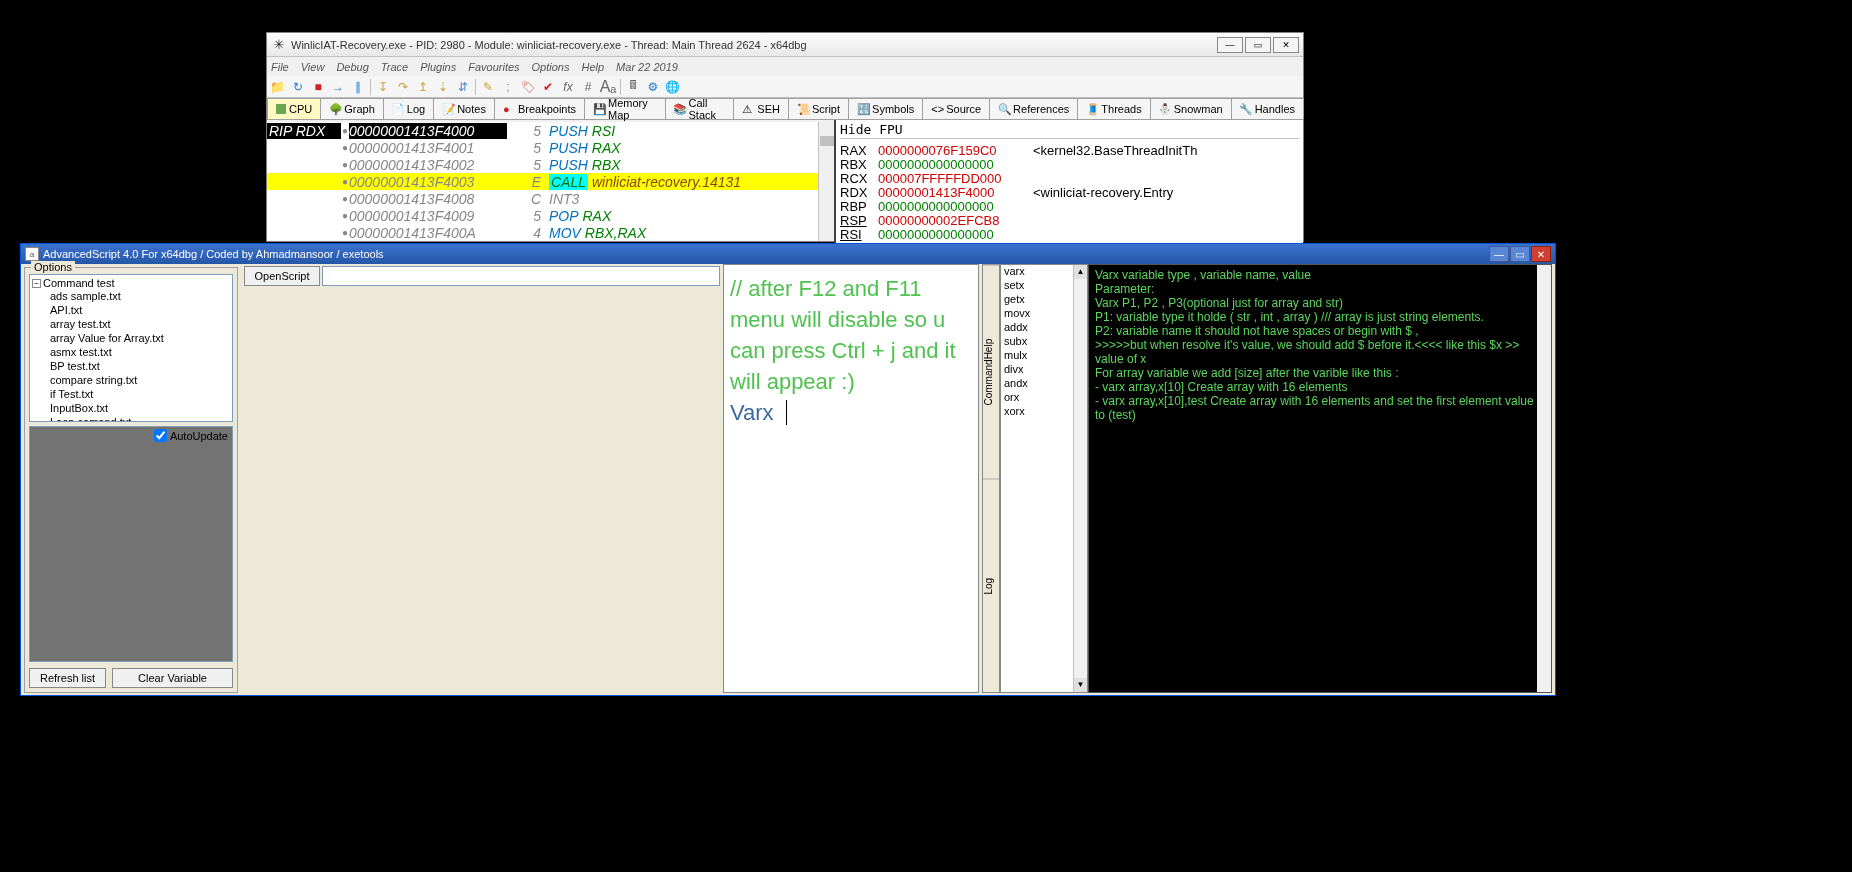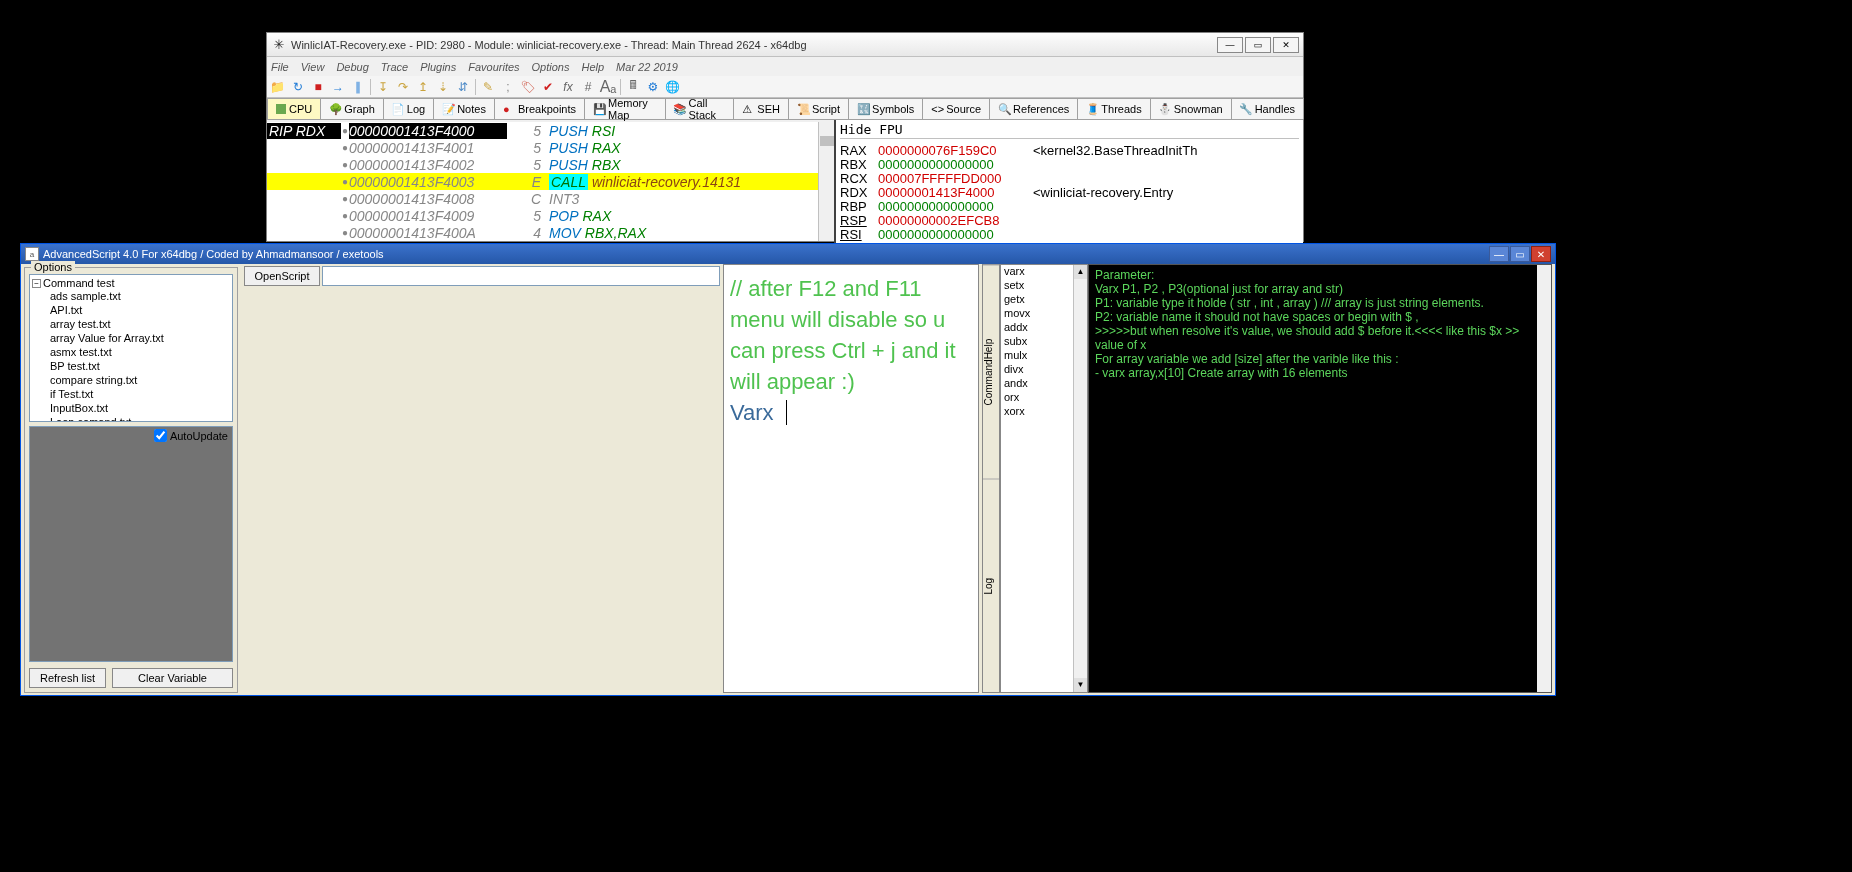--- a/index.html
+++ b/index.html
@@ -369,25 +369,27 @@
               <div class="cmd-item">andx</div>
               <div class="cmd-item">orx</div>
               <div class="cmd-item">xorx</div>
             </div>
           <div class="cmd-list-scroll">
             <div class="up">▲</div>
             <div class="down">▼</div>
           </div>
         </div>
         <div class="help-pane" id="help-lines">
+        <div>Varx      variable type ,   variable name, value</div>
             <div>Parameter:</div>
             <div>Varx P1, P2 , P3(optional just for array and str)</div>
             <div>        P1: variable type it holde ( str , int , array )   /// array is just string elements.</div>
             <div>        P2: variable name it should not have spaces or begin with $ ,</div>
             <div>        &gt;&gt;&gt;&gt;&gt;but when resolve it's value, we should add $ before it.&lt;&lt;&lt;&lt; like this $x  &gt;&gt; value of x</div>
             <div>                For array variable we add [size] after the varible like this :</div>
             <div>                  - varx array,x[10]                       Create array with 16 elements</div>
+            <div>                  - varx array,x[10],test                  Create array with 16 elements and set the first element value to (test)</div>
             <div class="help-scroll"></div>
           </div>
       </div>
     </div>
   </div>
 </div>
 
 </body></html>

